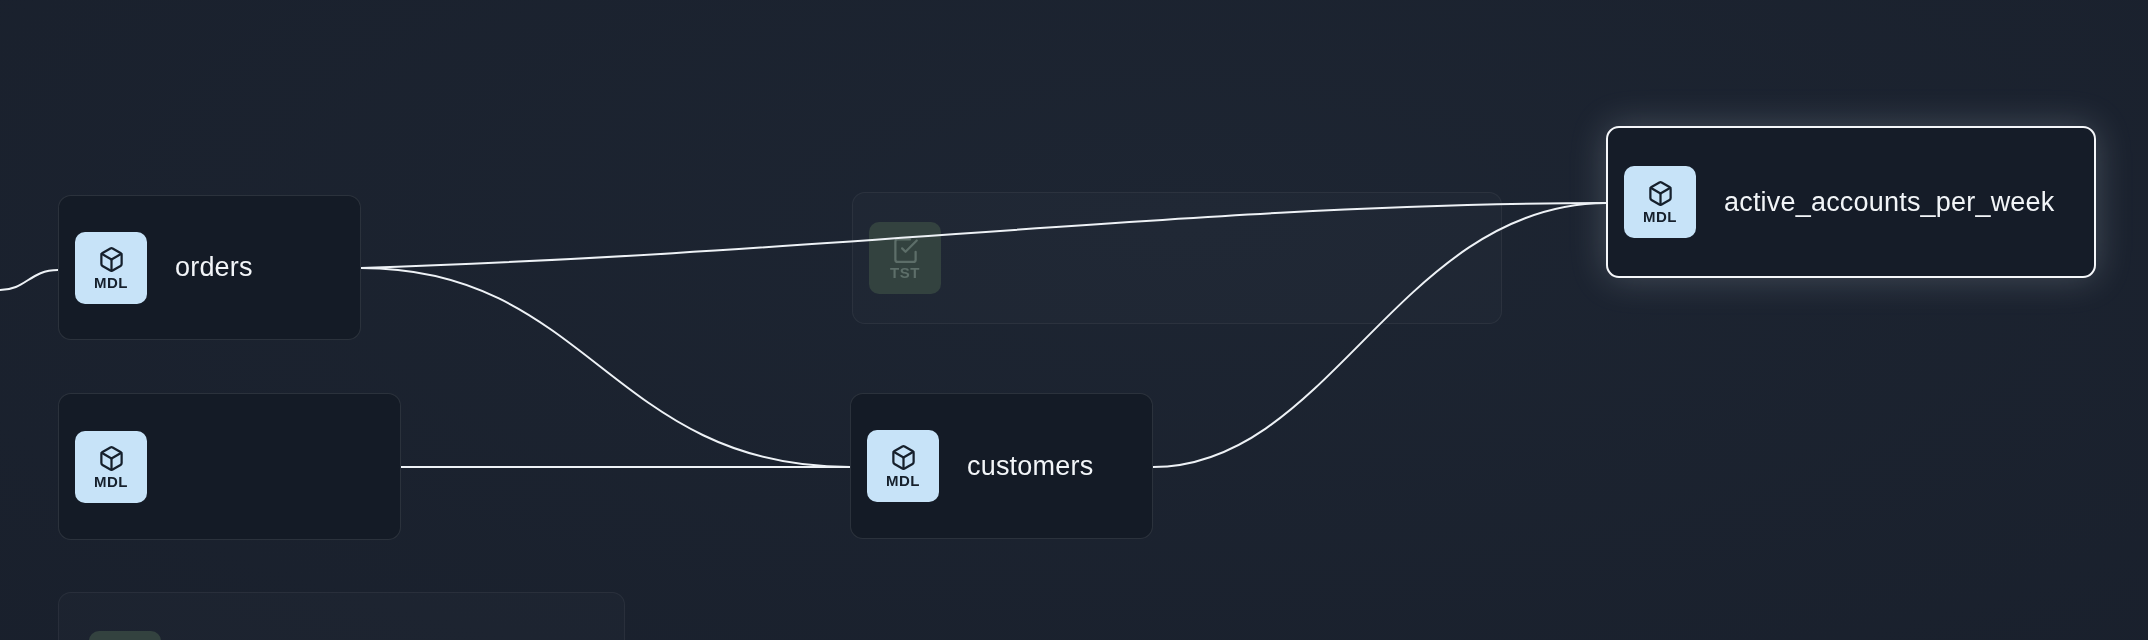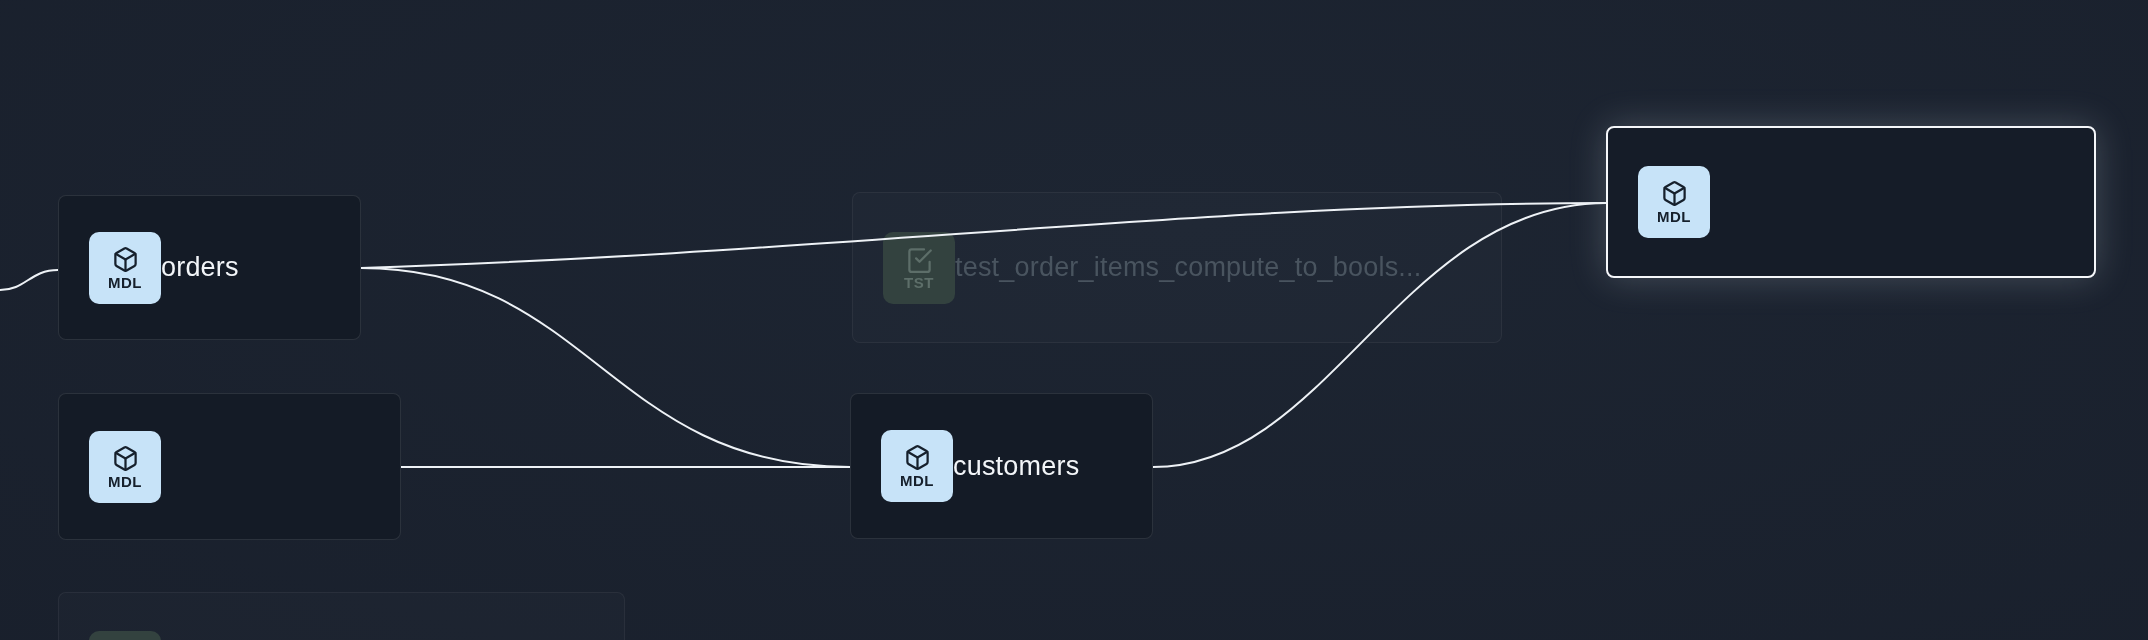--- a/index.html
+++ b/index.html
@@ -26,25 +26,26 @@
   .edges path {
     fill: none;
     stroke: #eef2f6;
     stroke-width: 2;
     stroke-linecap: round;
   }
   .node {
     position: absolute;
     display: flex;
     align-items: center;
-    padding-left: 30px;
+    gap: 28px;
+    padding-left: 16px;
     box-sizing: border-box;
     background: #141b26;
     border: 1px solid rgba(255,255,255,0.10);
-    border-radius: 8px;
+    border-radius: 13px;
     z-index: 3;
     cursor: pointer;
   }
   .node .label {
     color: #f2f5f8;
     font-size: 27px;
     letter-spacing: 0.2px;
     white-space: nowrap;
   }
   .badge {
@@ -90,21 +91,21 @@
   
   .node.selected {
     border: 2px solid #f5f7fa;
     background: #151c28;
     box-shadow: 0 0 36px rgba(218,230,242,0.22);
     z-index: 4;
   }
   
   #node-orders        { left: 58px;   top: 195px; width: 303px; height: 145px; }
   #node-stg-customers { left: 58px;   top: 393px; width: 343px; height: 147px; }
-  #node-test          { left: 852px;  top: 192px; width: 650px; height: 151px; }
+  #node-test          { left: 852px;  top: 192px; width: 650px; height: 132px; }
   #node-customers     { left: 850px;  top: 393px; width: 303px; height: 146px; }
   #node-active        { left: 1606px; top: 126px; width: 490px; height: 152px; }
   #node-partial       { left: 58px;   top: 592px; width: 567px; height: 130px; }
   #node-partial .badge { position: absolute; left: 30px; top: 38px; }
 </style>
 </head>
 <body>
 
 <div class="canvas">
 
@@ -140,21 +141,20 @@
   </div>
 
   <div class="node dimmed" id="node-test">
     <div class="badge badge-test">
       <svg viewBox="0 0 24 24" fill="none" stroke-width="2" stroke-linecap="round" stroke-linejoin="round">
         <polyline points="9 11 12 14 22 4"></polyline>
         <path d="M21 14v7a2 2 0 0 1-2 2H5a2 2 0 0 1-2-2V5a2 2 0 0 1 2-2h11"></path>
       </svg>
       <span>TST</span>
     </div>
-    <span class="label">test_order_items_compute_to_bools...</span>
   </div>
 
   <div class="node" id="node-customers">
     <div class="badge badge-model">
       <svg viewBox="0 0 24 24" fill="none" stroke-width="2" stroke-linecap="round" stroke-linejoin="round">
         <path d="M21 16V8a2 2 0 0 0-1-1.73l-7-4a2 2 0 0 0-2 0l-7 4A2 2 0 0 0 3 8v8a2 2 0 0 0 1 1.73l7 4a2 2 0 0 0 2 0l7-4A2 2 0 0 0 21 16z"></path>
         <polyline points="3.27 6.96 12 12.01 20.73 6.96"></polyline>
         <line x1="12" y1="22.08" x2="12" y2="12"></line>
       </svg>
       <span>MDL</span>
@@ -164,20 +164,21 @@
 
   <div class="node selected" id="node-active">
     <div class="badge badge-model">
       <svg viewBox="0 0 24 24" fill="none" stroke-width="2" stroke-linecap="round" stroke-linejoin="round">
         <path d="M21 16V8a2 2 0 0 0-1-1.73l-7-4a2 2 0 0 0-2 0l-7 4A2 2 0 0 0 3 8v8a2 2 0 0 0 1 1.73l7 4a2 2 0 0 0 2 0l7-4A2 2 0 0 0 21 16z"></path>
         <polyline points="3.27 6.96 12 12.01 20.73 6.96"></polyline>
         <line x1="12" y1="22.08" x2="12" y2="12"></line>
       </svg>
       <span>MDL</span>
     </div>
+    <span class="label">active_accounts_per_week</span>
   </div>
 
   <div class="node dimmed" id="node-partial">
     <div class="badge badge-test">
 
       <span></span>
     </div>
     <span class="label"></span>
   </div>
 

